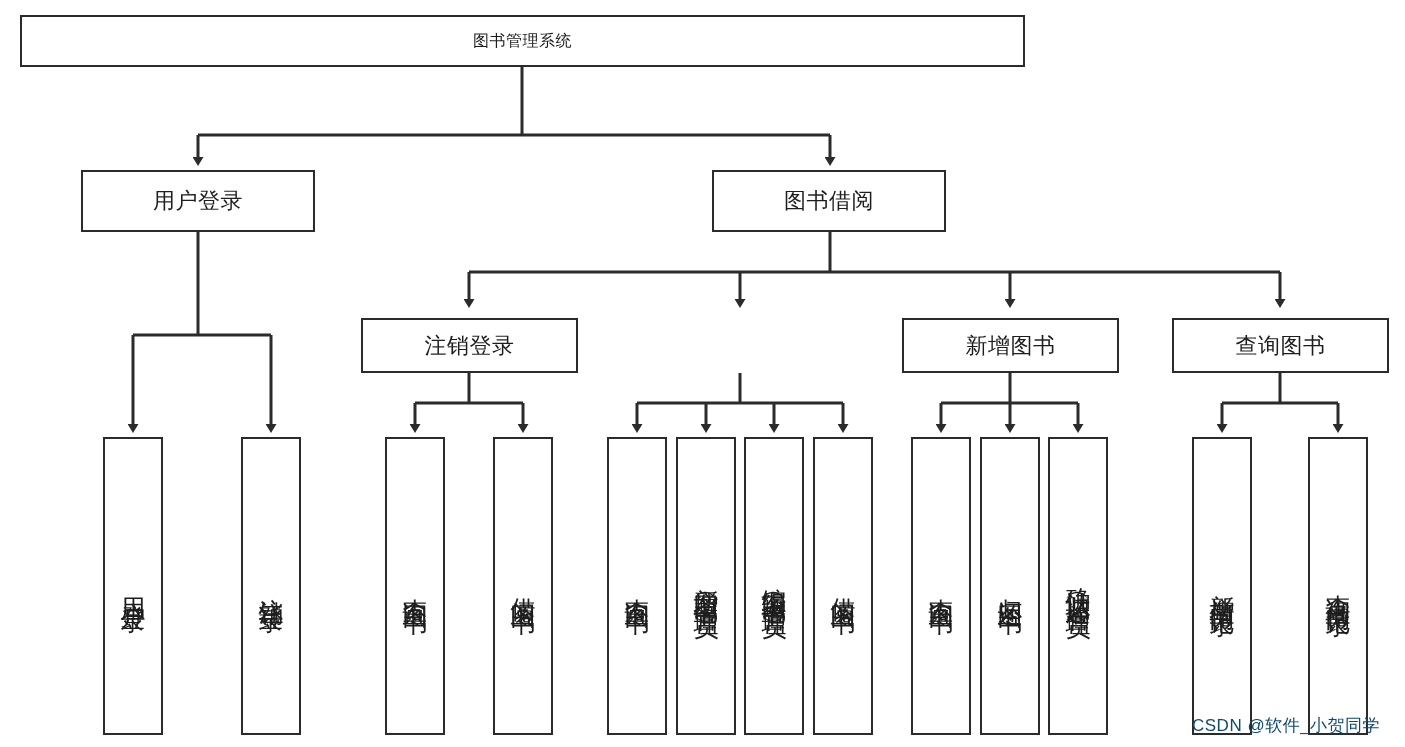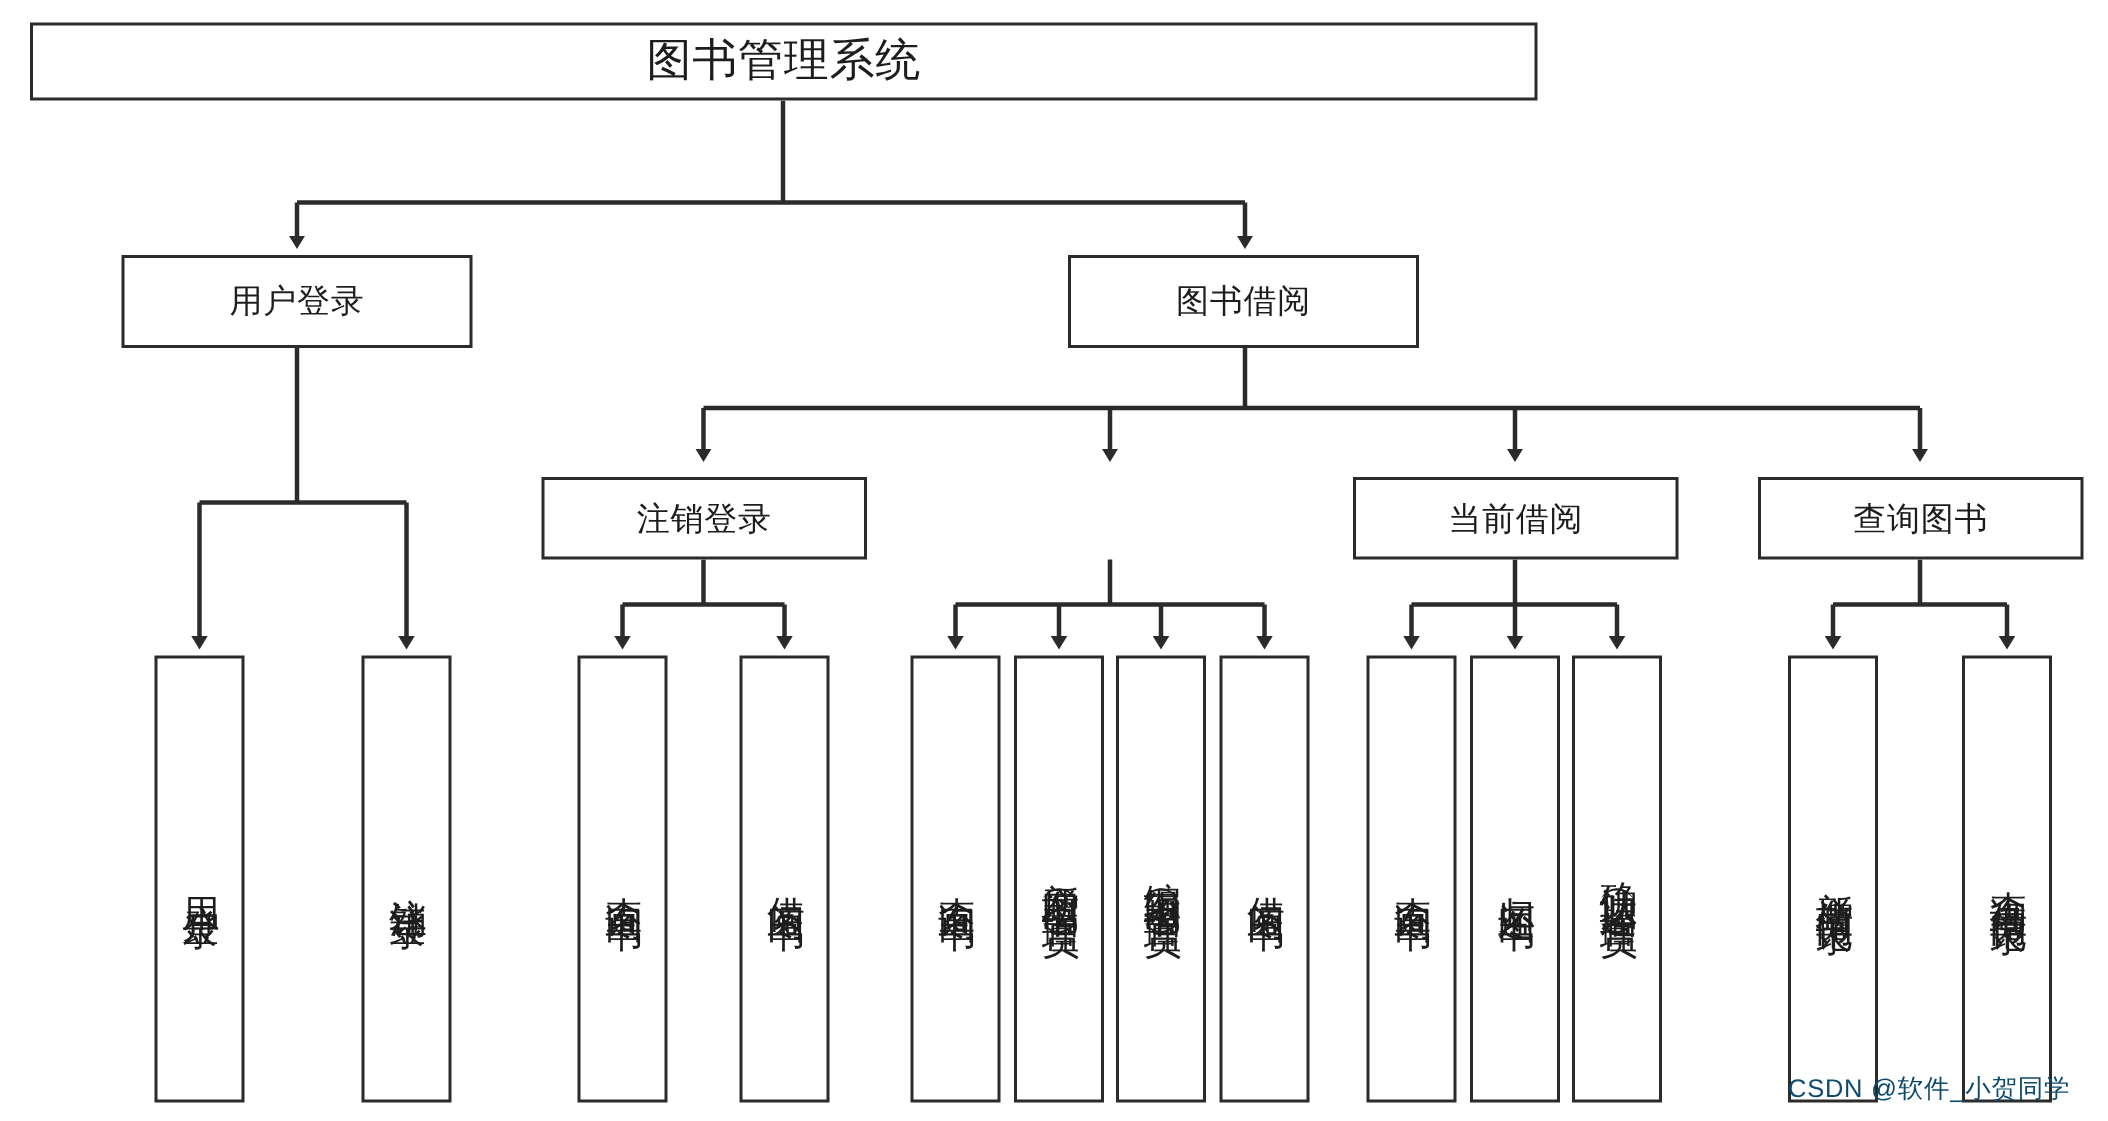--- a/index.html
+++ b/index.html
@@ -34,21 +34,21 @@
     align-items: center;
     justify-content: center;
     overflow: hidden;
   }
   .node-label {
     color: #1d1d1d;
     letter-spacing: 0.5px;
     white-space: nowrap;
     line-height: 1.18;
   }
-  .lvl-root .node-label { font-size: 30px; }
+  .lvl-root .node-label { font-size: 16px; }
   .lvl-2 .node-label { font-size: 22px; }
   .lvl-3 .node-label { font-size: 22px; }
 
   
   .leaf .node-label {
     writing-mode: vertical-rl;
     text-orientation: upright;
     font-size: 25px;
     letter-spacing: 4px;
     line-height: 1;
@@ -129,21 +129,21 @@
   <div class="node-box lvl-2" style="left:712px; top:170px; width:234px; height:62px;">
     <span class="node-label">图书借阅</span>
   </div>
 
   <div class="node-box lvl-3" style="left:361px; top:318px; width:217px; height:55px;">
     <span class="node-label">注销登录</span>
   </div>
 
 
   <div class="node-box lvl-3" style="left:902px; top:318px; width:217px; height:55px;">
-    <span class="node-label">当前借阅</span>
+    <span class="node-label">新增图书</span>
   </div>
 
   <div class="node-box lvl-3" style="left:1172px; top:318px; width:217px; height:55px;">
     <span class="node-label">查询图书</span>
   </div>
 
   <div class="node-box leaf" style="left:103px; top:437px; width:60px; height:298px;">
     <span class="node-label">用户登录</span>
   </div>
 

